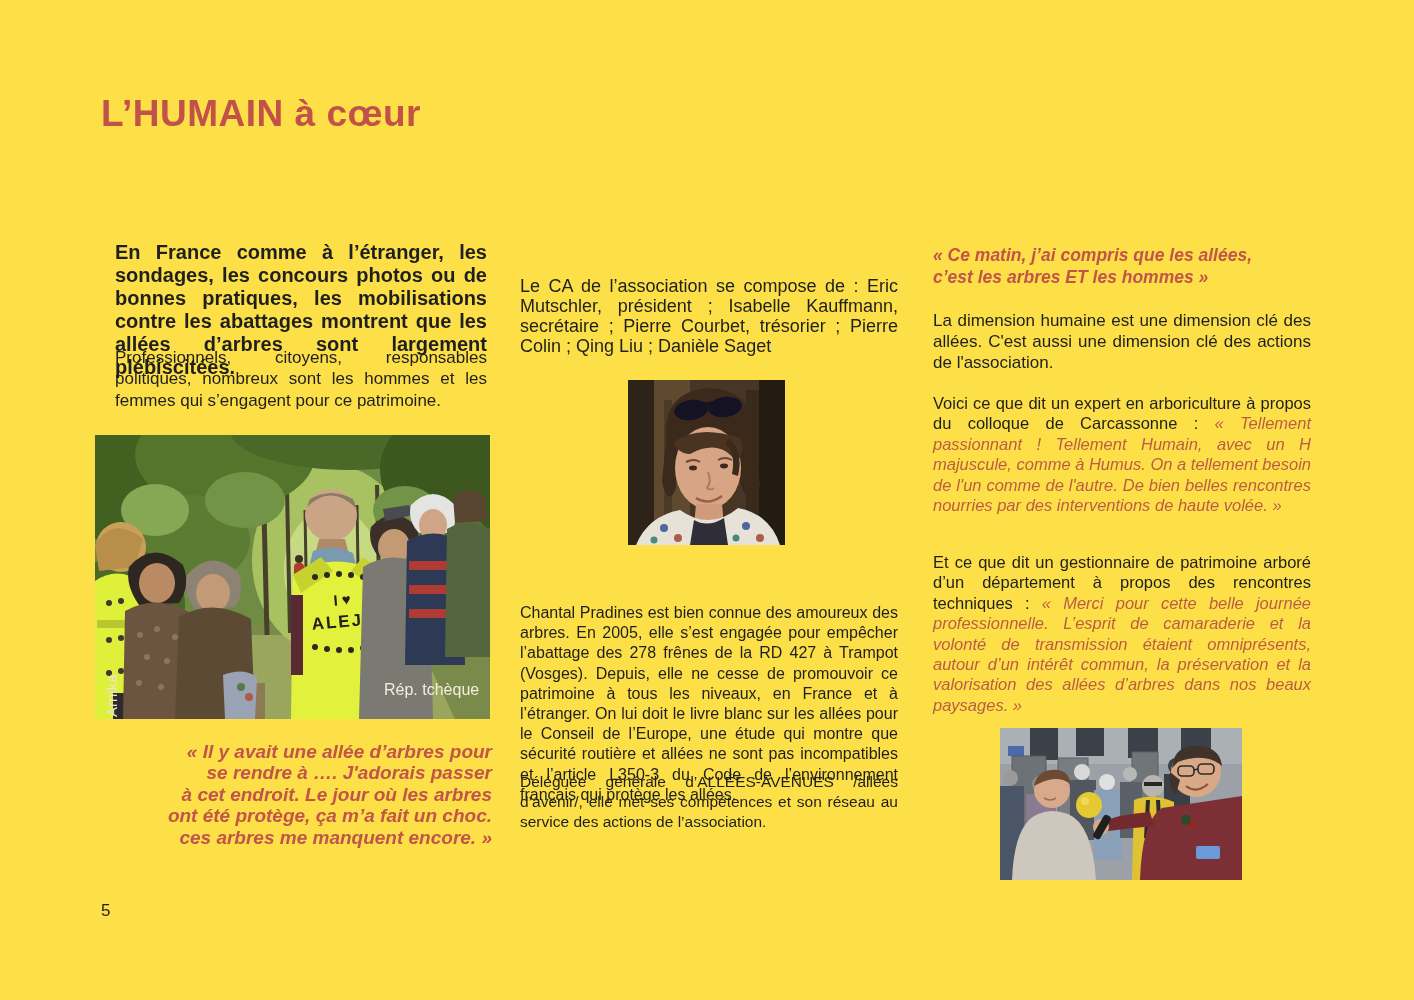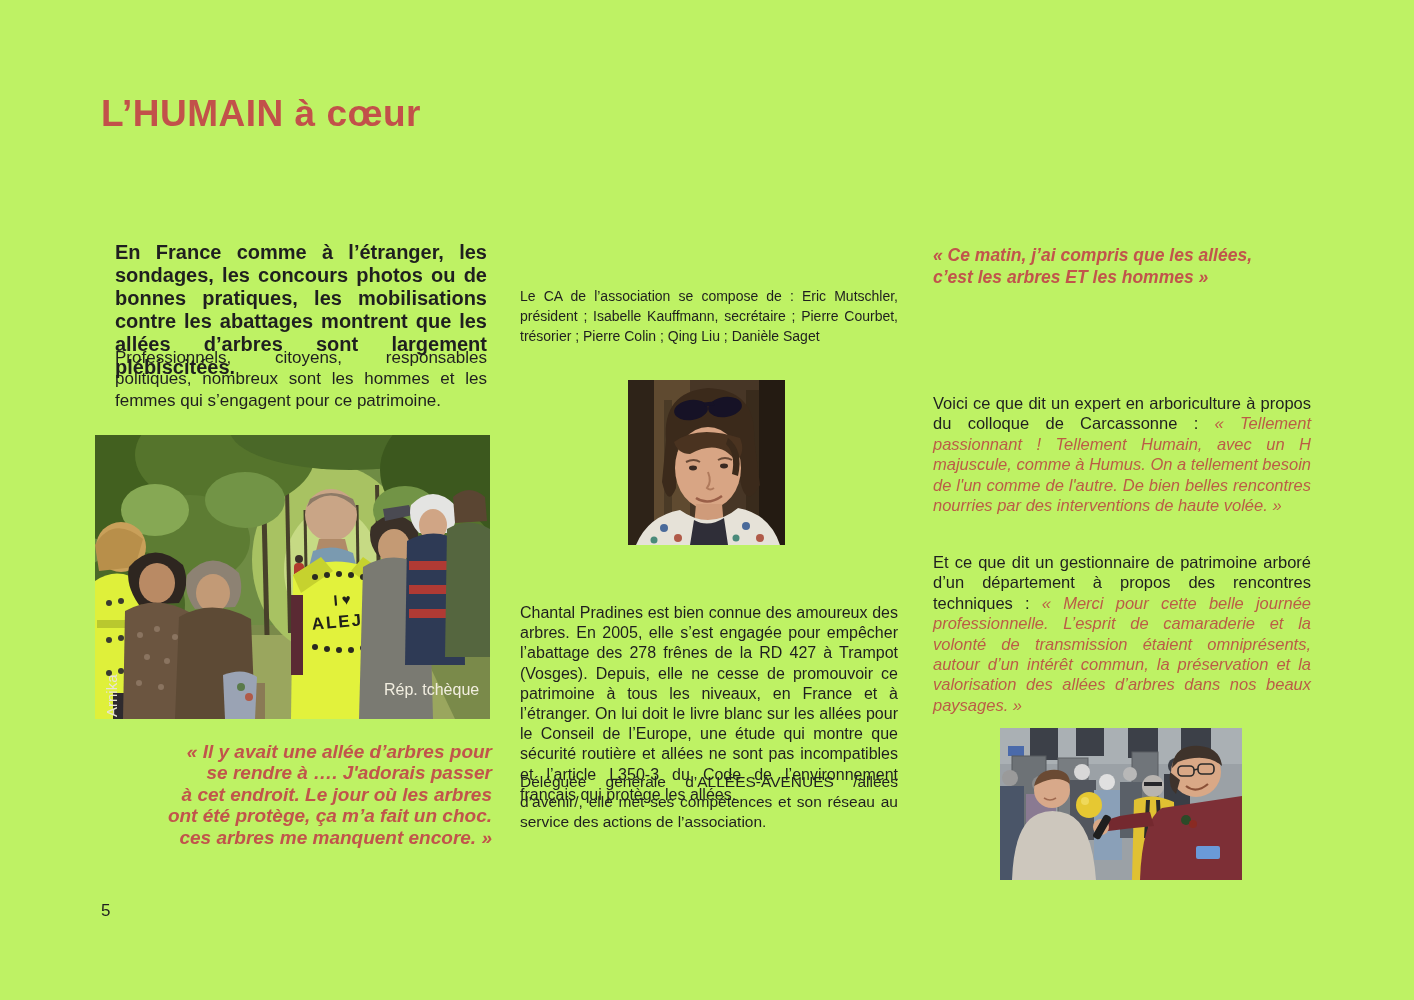--- a/index.html
+++ b/index.html
@@ -1,37 +1,37 @@
 <!DOCTYPE html>
 <html lang="fr"><head>
 <meta charset="utf-8">
 <style>
   html,body { margin:0; padding:0; }
   body { background:#F8EFC5; }
   .page {
     position:relative; width:1414px; height:1000px;
-    background:#bef264; overflow:hidden;
+    background:#fde047; overflow:hidden;
     font-family:"Liberation Sans","DejaVu Sans",sans-serif;
     color:#1f1f1f;
   }
   .abs { position:absolute; margin:0; }
   .title {
     left:101px; top:93px; font-size:37px; font-weight:bold;
     color:#C2514A; letter-spacing:0.5px;
   }
   .just { text-align:justify; text-justify:inter-word; }
   .c1p1 { left:115px; top:241px; width:372px; font-size:20px; line-height:23px;font-weight:bold; }
   .c1p2 { left:115px; top:347px; width:372px; font-size:17px; line-height:21.3px; }
   .forest-photo { left:95px; top:435px; width:395px; height:284px; }
   .c1quote {
     left:98px; top:741px; width:394px; text-align:right;
     font-size:19px; line-height:21.4px; font-weight:bold; font-style:italic;
     color:#C1544B;
   }
-  .c2board { left:520px; top:286px; width:378px; font-size:14px; line-height:20px; }
+  .c2board { left:520px; top:276px; width:378px; font-size:18px; line-height:20px; }
   .portrait-photo { left:628px; top:380px; width:157px; height:165px; }
   .c2bio  { left:520px; top:563px; width:378px; font-size:16px; line-height:20.2px;margin-top:40px; }
   .c2role { left:520px; top:772px; width:378px; font-size:15.5px; line-height:20px; }
   .c3quote {
     left:933px; top:245px; width:378px; text-align:left;
     font-size:17.5px; line-height:21.5px; font-weight:bold; font-style:italic;
     color:#C1544B;
   }
   .c3p1 { left:933px; top:310px; width:378px; font-size:17px;   line-height:21px; }
   .c3p2 { left:933px; top:393px; width:378px; font-size:16.5px; line-height:20.4px; }
@@ -235,20 +235,21 @@
   </figure>
 
   <p class="abs just c2bio">Chantal Pradines est bien connue des amoureux des arbres. En 2005, elle s’est engagée pour empêcher l’abattage des 278 frênes de la RD 427 à Trampot (Vosges). Depuis, elle ne cesse de promouvoir ce patrimoine à tous les niveaux, en France et à l’étranger. On lui doit le livre blanc sur les allées pour le Conseil de l’Europe, une étude qui montre que sécurité routière et allées ne sont pas incompatibles et l’article L350-3 du Code de l’environnement français qui protège les allées.</p>
   <p class="abs just c2role">Déléguée générale d’ALLÉES-AVENUES /allées d’avenir/, elle met ses compétences et son réseau au service des actions de l’association.</p>
 
   <div class="abs c3quote">
     <div>«  Ce matin, j’ai compris que les allées,</div>
     <div>c’est les arbres ET les hommes  »</div>
   </div>
 
+  <p class="abs just c3p1">La dimension humaine est une dimension clé des allées. C'est aussi une dimension clé des actions de l'association.</p>
 
   <p class="abs just c3p2"><span>Voici ce que dit un expert en arboriculture à propos du colloque de Carcassonne : </span><span class="inline-quote">« Tellement passionnant ! Tellement Humain, avec un H majuscule, comme à Humus. On a tellement besoin de l'un comme de l'autre. De bien belles rencontres nourries par des interventions de haute volée.  »</span></p>
 
   <p class="abs just c3p3"><span>Et ce que dit un gestionnaire de patrimoine arboré d’un département à propos des rencontres techniques : </span><span class="inline-quote">« Merci pour cette belle journée professionnelle. L’esprit de camaraderie et la volonté de transmission étaient omniprésents, autour d’un intérêt commun, la préservation et la valorisation des allées d’arbres dans nos beaux paysages.  »</span></p>
 
   <figure class="abs event-photo">
     <svg width="242" height="152" viewBox="0 0 242 152">
       <rect x="0" y="0" width="242" height="152" fill="#9ba1a6"></rect>
       <rect x="0" y="0" width="242" height="36" fill="#aab0b4"></rect>
 

